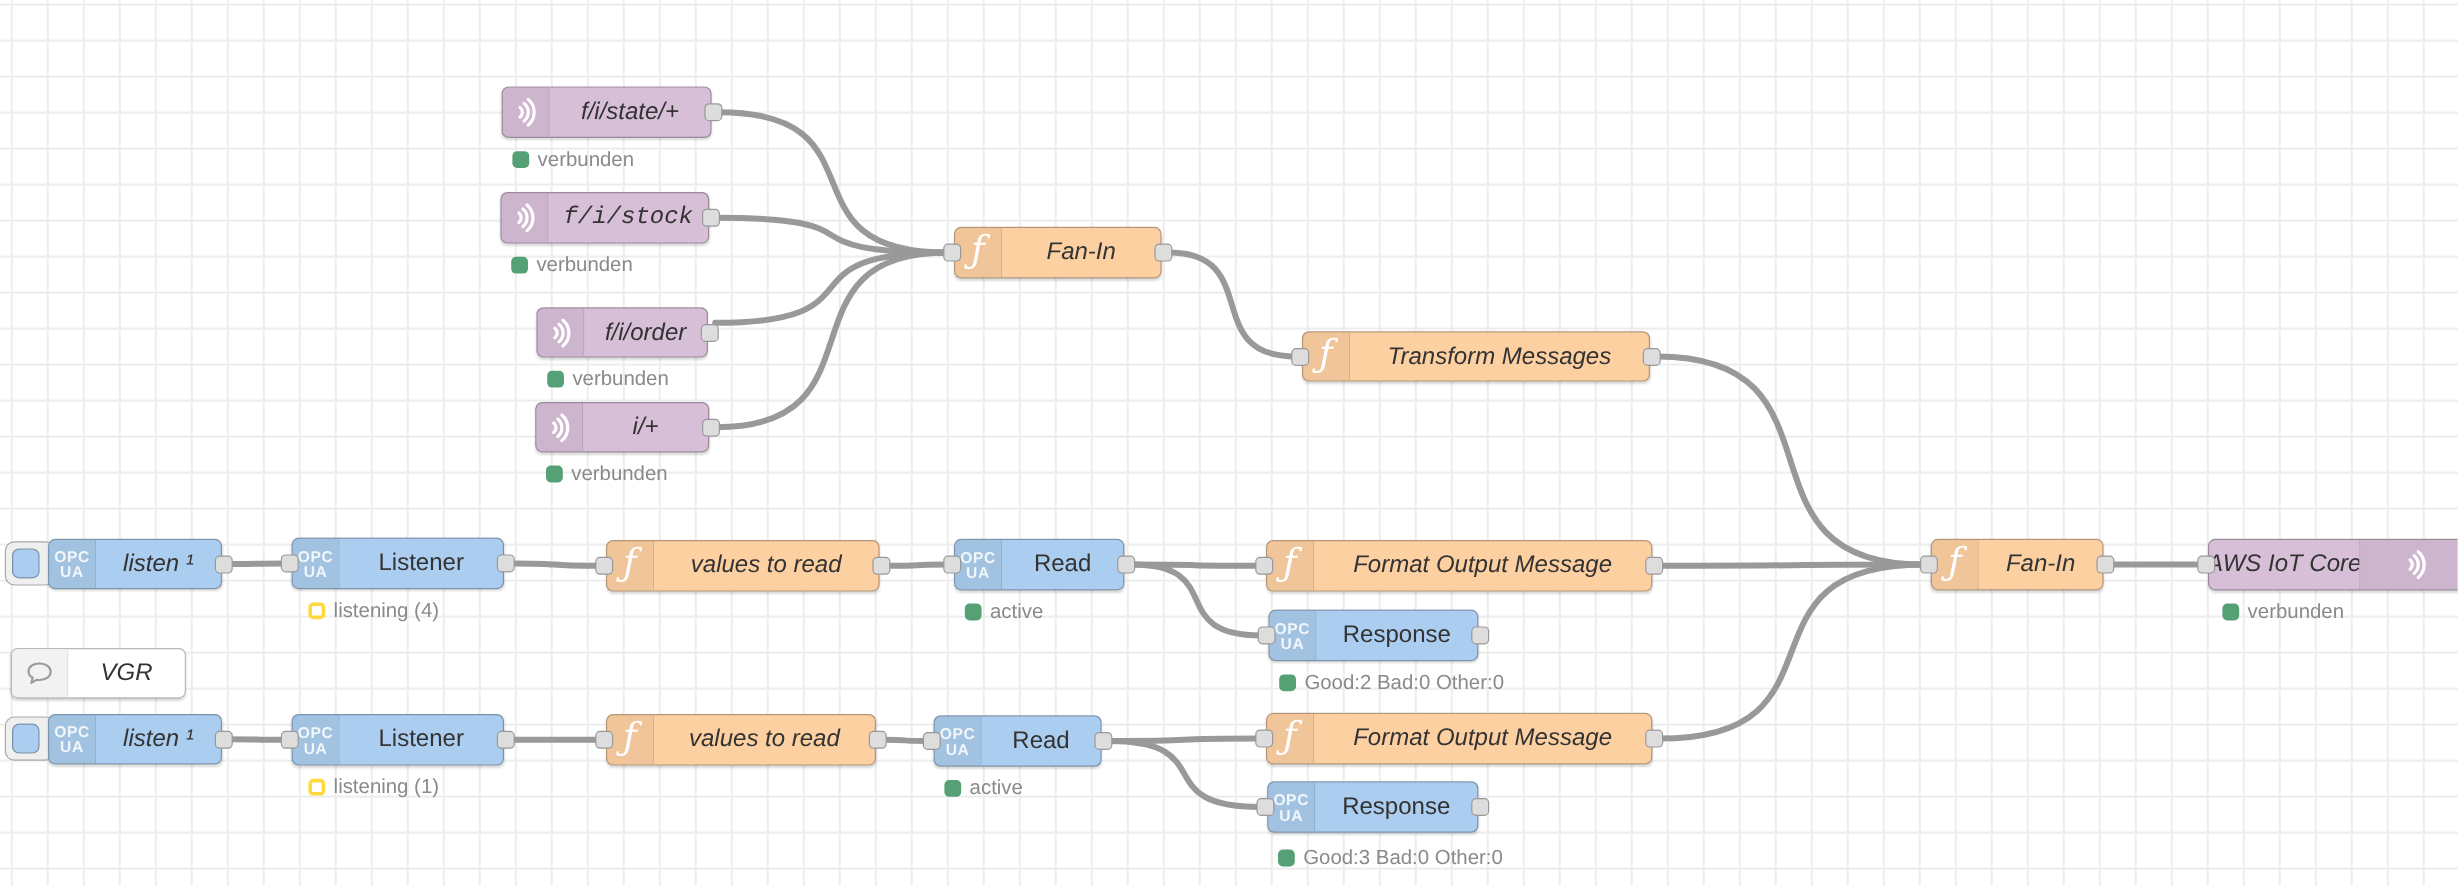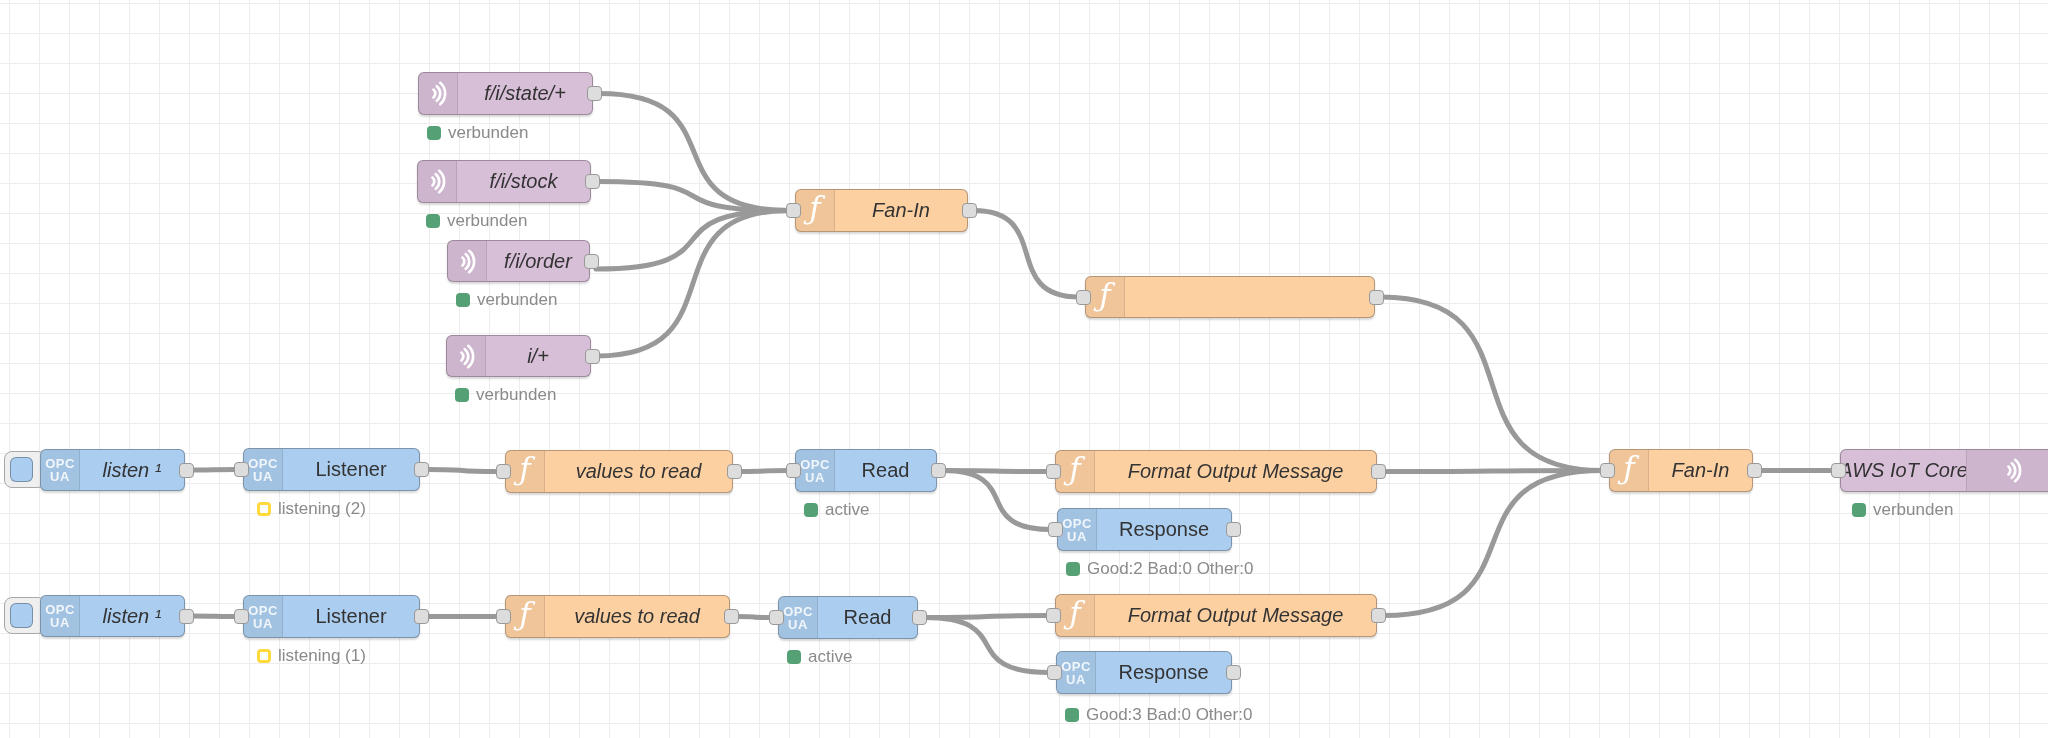--- a/index.html
+++ b/index.html
@@ -102,39 +102,39 @@
         </div>
         <div class="label italic">f/i/state/+</div>
       </div>
       <span class="port out" style="top:14px"></span>
       <div class="status" style="left:9px;top:51px">
         <span class="status-dot" style="background:#55a075;"></span>
         <span>verbunden</span>
       </div>
     </div>
     <div class="node" style="left: 417px; top: 160px; width: 174px; height: 43px;">
-      <div class="node-body" style="background:#d8bfd8;">
+      <div class="node-body" style="background:#d8bfd8;font-family:Liberation Mono, monospace;">
         <div class="icon left" style="">
           <svg width="27" height="27" viewBox="0 0 24 24">
             <g fill="none" stroke="#fff" stroke-width="2.4" stroke-linecap="round">
               <path d="M7.5 15.5 A4.5 4.5 0 0 0 7.5 8.5"></path>
               <path d="M10.5 18.5 A8.5 8.5 0 0 0 10.5 5.5"></path>
               <path d="M13.5 21.5 A12.5 12.5 0 0 0 13.5 2.5"></path>
             </g>
           </svg>
         </div>
         <div class="label italic">f/i/stock</div>
       </div>
       <span class="port out" style="top:14px"></span>
       <div class="status" style="left:9px;top:51px">
         <span class="status-dot" style="background:#55a075;"></span>
         <span>verbunden</span>
       </div>
     </div>
-    <div class="node" style="left: 447px; top: 240px; width: 143px; height: 42px;">
+    <div class="node" style="left: 447px; top: 256px; width: 143px; height: 42px;">
       <div class="node-body" style="background:#d8bfd8;">
         <div class="icon left" style="">
           <svg width="27" height="27" viewBox="0 0 24 24">
             <g fill="none" stroke="#fff" stroke-width="2.4" stroke-linecap="round">
               <path d="M7.5 15.5 A4.5 4.5 0 0 0 7.5 8.5"></path>
               <path d="M10.5 18.5 A8.5 8.5 0 0 0 10.5 5.5"></path>
               <path d="M13.5 21.5 A12.5 12.5 0 0 0 13.5 2.5"></path>
             </g>
           </svg>
         </div>
@@ -173,23 +173,34 @@
         <div class="label italic">Fan-In</div>
       </div>
       <span class="port in" style="top:14px"></span>
       <span class="port out" style="top:14px"></span>
     </div>
     <div class="node" style="left: 1085px; top: 276px; width: 290px; height: 42px;">
       <div class="node-body" style="background:#fdd0a2;">
         <div class="icon left" style="">
           <span class="fx">ƒ</span>
         </div>
+        <div class="label italic">Transform Messages</div>
       </div>
       <span class="port in" style="top:13.5px"></span>
       <span class="port out" style="top:13.5px"></span>
+    </div>
+    <div class="node" style="left: 9px; top: 540px; width: 146px; height: 42px;">
+      <div class="node-body" style="background:#ffffff;">
+        <div class="icon left comment" style="">
+          <svg width="26" height="26" viewBox="0 0 24 24">
+            <path d="M12 4.5c-5 0-8.5 2.6-8.5 6.1 0 2.1 1.2 3.8 3.2 4.9l-1.1 4 4.4-2.5c.6.1 1.3.2 2 .2 5 0 8.5-2.6 8.5-6.3S17 4.5 12 4.5z" fill="none" stroke="#999" stroke-width="1.6" stroke-linejoin="round"></path>
+          </svg>
+        </div>
+        <div class="label italic">VGR</div>
+      </div>
     </div>
     <div class="node" style="left: 40px; top: 449px; width: 145px; height: 42px;">
       <div class="inject-btn">
         <span class="inner" style="background:#abcdef"></span>
       </div>
       <div class="node-body" style="background:#abcdef;">
         <div class="icon left" style="">
           <span class="opcua-txt">OPC<br>UA</span>
         </div>
         <div class="label italic">listen ¹</div>
@@ -200,21 +211,21 @@
       <div class="node-body" style="background:#abcdef;">
         <div class="icon left" style="">
           <span class="opcua-txt">OPC<br>UA</span>
         </div>
         <div class="label">Listener</div>
       </div>
       <span class="port in" style="top:14px"></span>
       <span class="port out" style="top:14px"></span>
       <div class="status" style="left:14px;top:51px">
         <span class="status-dot ring" style=""></span>
-        <span>listening (2)</span>
+        <span>listening (4)</span>
       </div>
     </div>
     <div class="node" style="left: 505px; top: 450px; width: 228px; height: 43px;">
       <div class="node-body" style="background:#fdd0a2;">
         <div class="icon left" style="">
           <span class="fx">ƒ</span>
         </div>
         <div class="label italic">values to read</div>
       </div>
       <span class="port in" style="top:14px"></span>

